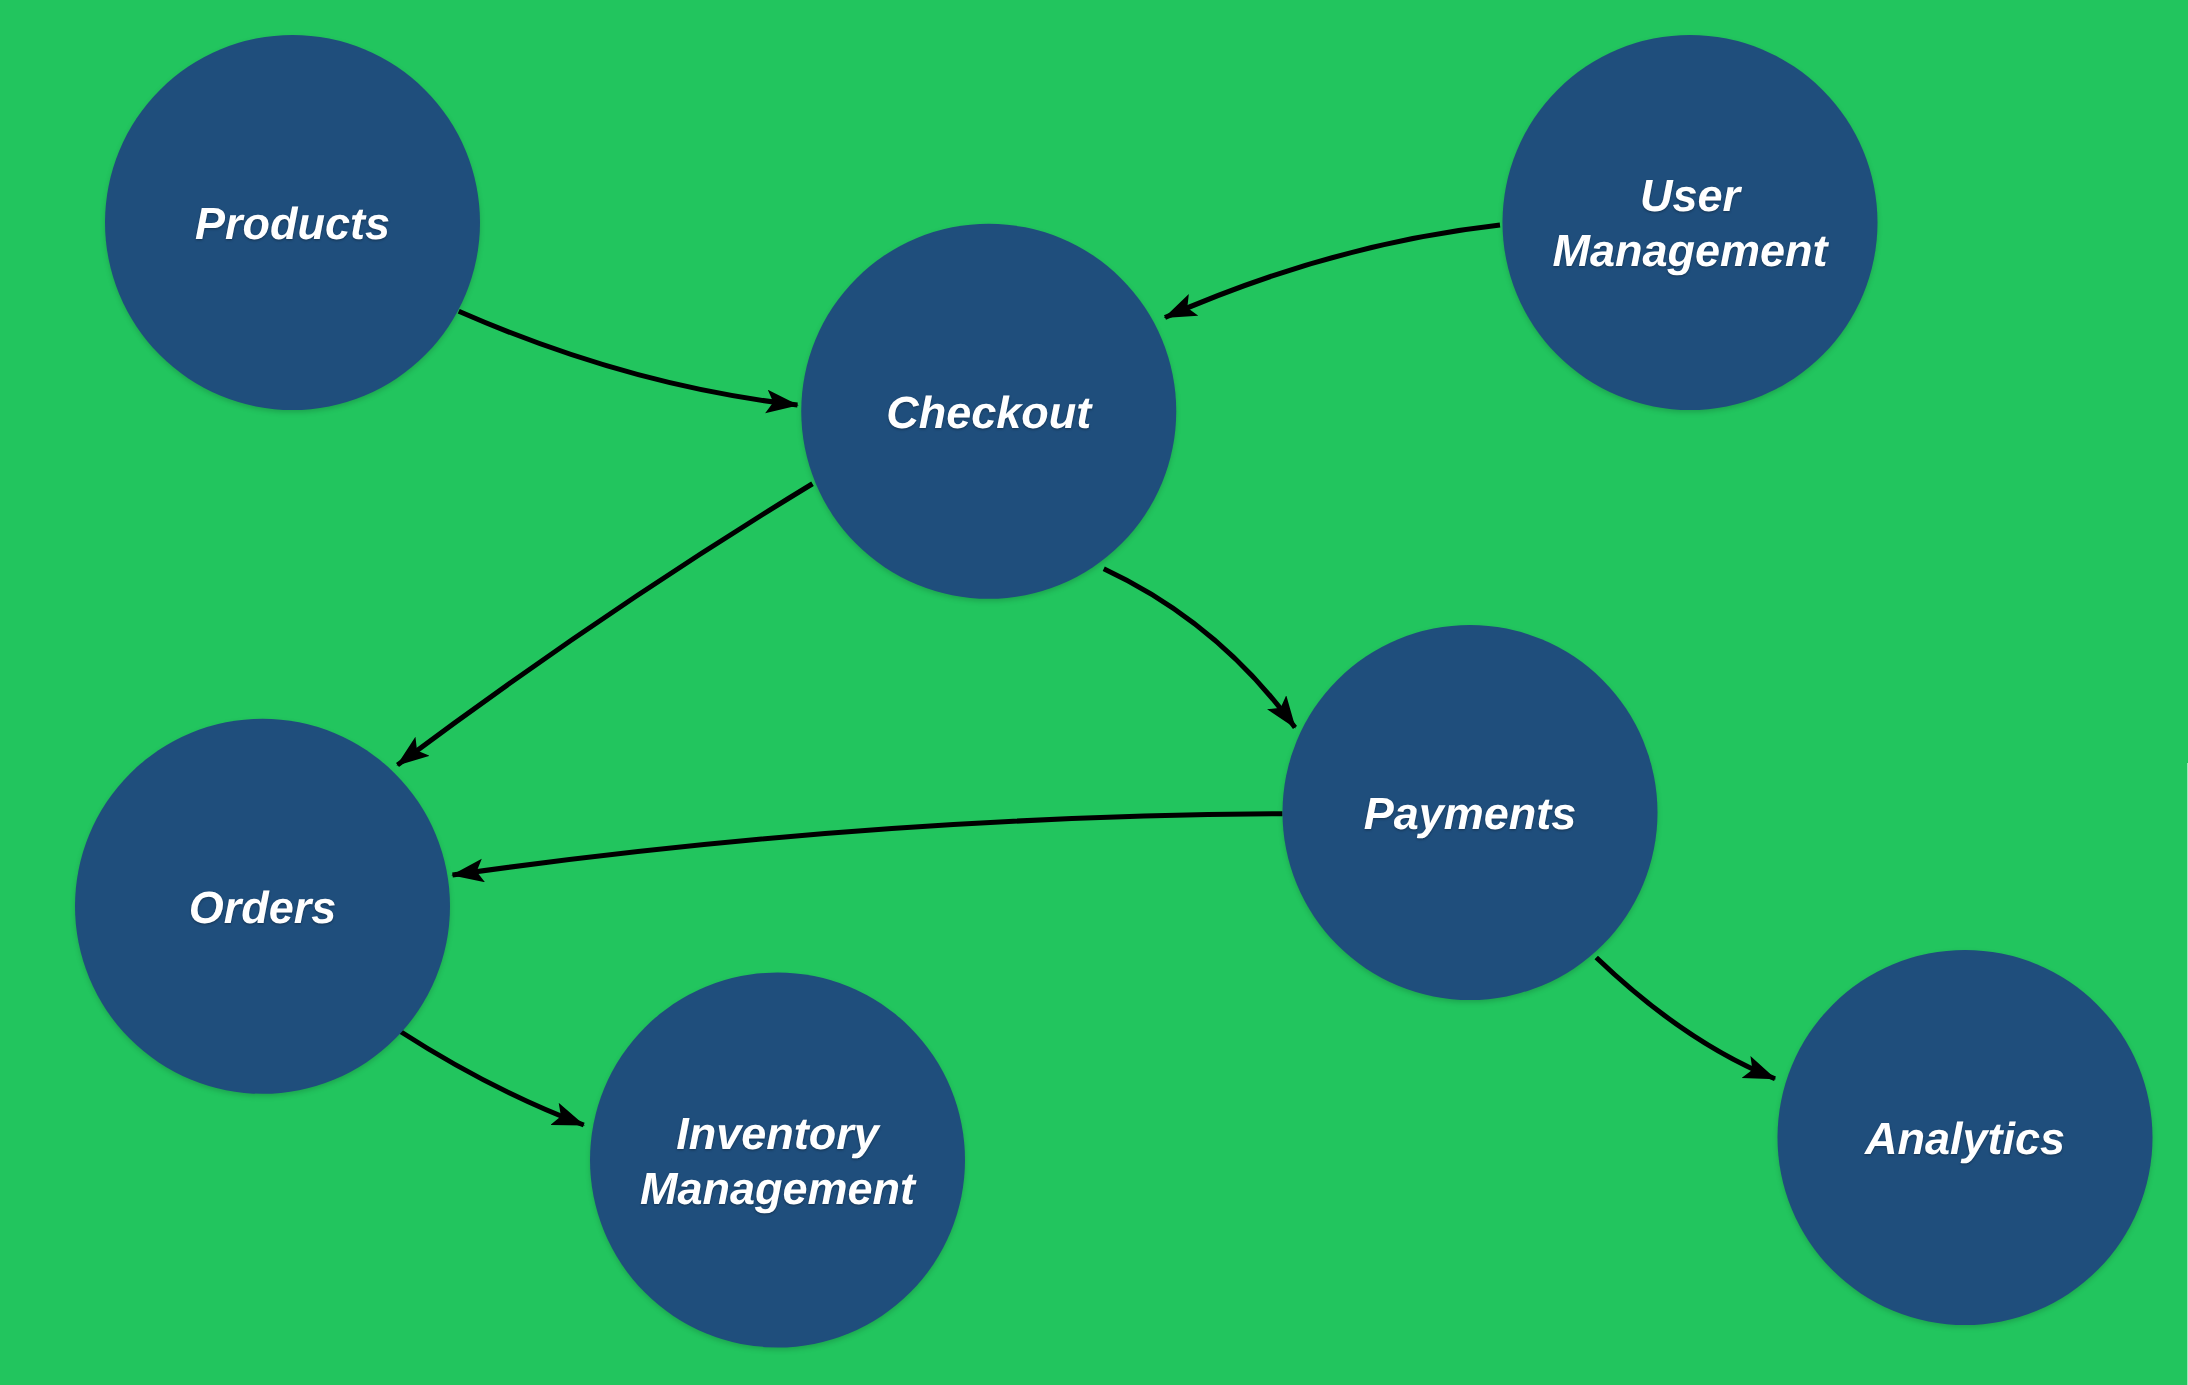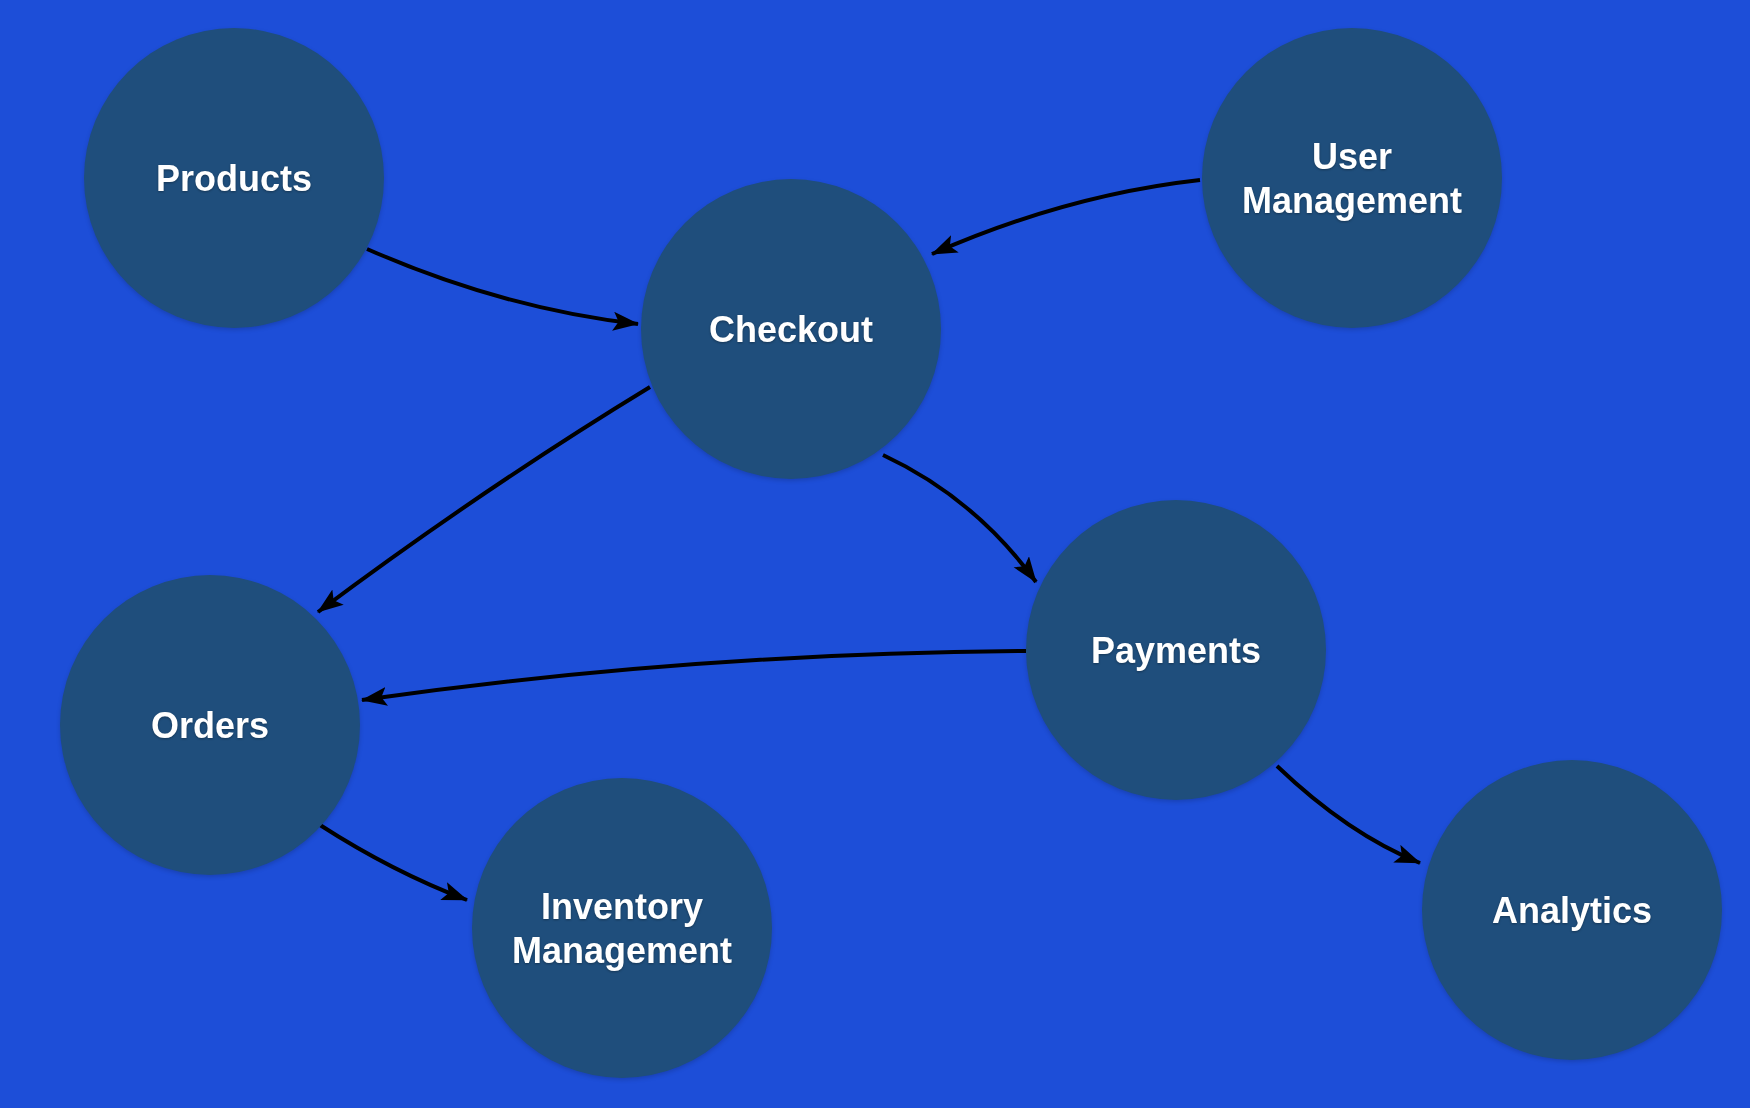--- a/index.html
+++ b/index.html
@@ -33,21 +33,21 @@
     font-family: "Liberation Sans", "DejaVu Sans", sans-serif;
     font-weight: 700;
     font-size: 36px;
     text-anchor: middle;
     filter: drop-shadow(0 1px 1px rgba(0,0,0,0.30));
   }
 </style>
 </head>
 <body>
 
-<div class="stage" style="background: #1d4ed8;">
+<div class="stage" style="background: #22c55e; font-style: italic;">
   <svg class="diagram" viewBox="0 0 1750 1108" xmlns="http://www.w3.org/2000/svg">
     <defs>
       <marker id="arrowhead" markerUnits="userSpaceOnUse" markerWidth="30" markerHeight="22" refX="25" refY="9.5" orient="auto">
         <path d="M0,0 L26,9.5 L0,19 L5.5,9.5 Z" fill="#000000"></path>
       </marker>
     </defs>
     <g>
         <path class="edge" d="M 367 249 Q 504 309 638 324" stroke="#000000" stroke-width="4" marker-end="url(#arrowhead)"></path>
         <path class="edge" d="M 1200 180 Q 1066 195 932 254" stroke="#000000" stroke-width="4" marker-end="url(#arrowhead)"></path>
         <path class="edge" d="M 650 387 Q 484 488 318 612" stroke="#000000" stroke-width="4" marker-end="url(#arrowhead)"></path>

